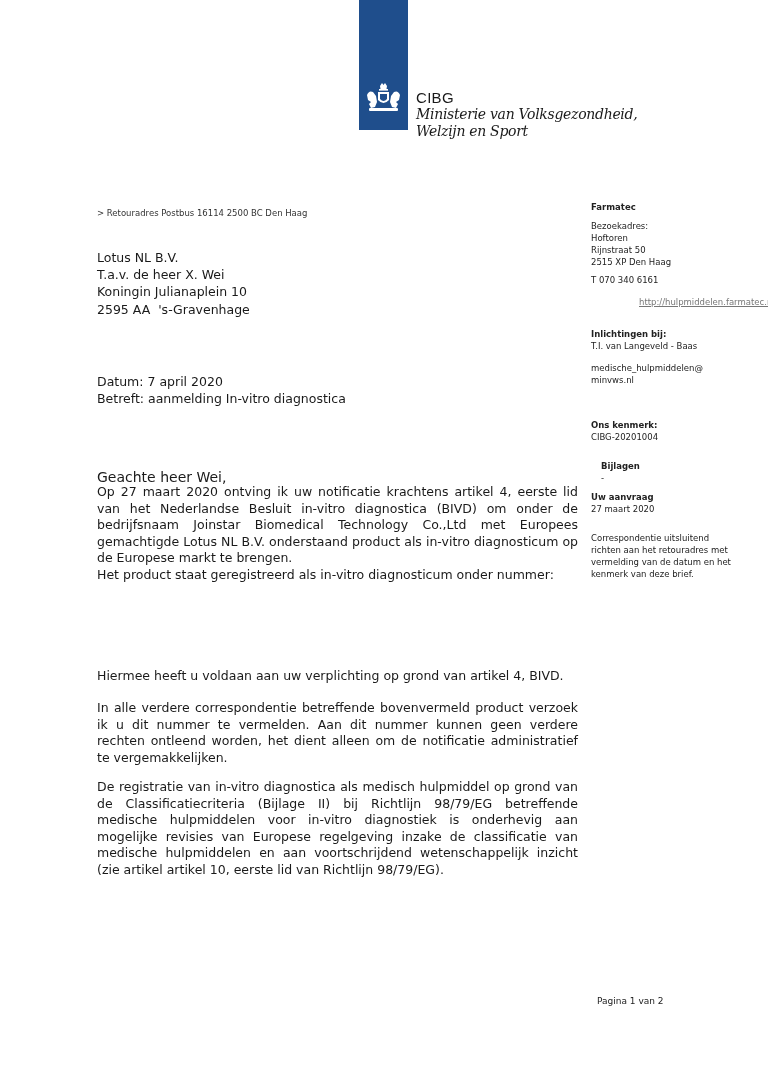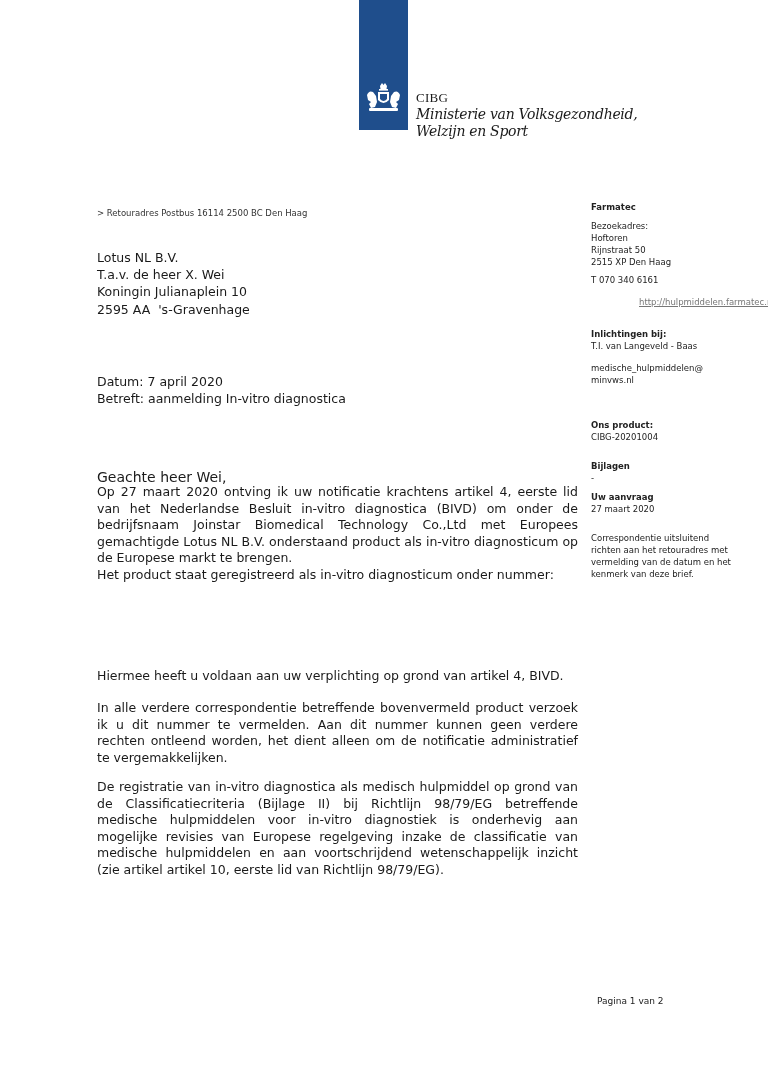--- a/index.html
+++ b/index.html
@@ -4,21 +4,21 @@
 <style>
   html, body { margin: 0; padding: 0; background: #ffffff; }
   body { width: 768px; height: 1086px; position: relative; overflow: hidden;
          font-family: "DejaVu Sans", sans-serif; color: #1a1a1a; }
   .abs { position: absolute; }
 
   
   .logo-bar { left: 359px; top: 0; width: 49px; height: 130px; background: #1f4e8c; }
   .logo-emblem { position: absolute; left: 4px; top: 82px; width: 41px; height: 34px; }
   .logo-text { left: 416px; top: 89px; color: #1a1a1a; }
-  .logo-text .org { font-family: Liberation Serif, serif; font-size: 13px; line-height: 17px; letter-spacing: 0.3px; }
+  .logo-text .org { font-family: Liberation Sans, sans-serif; font-size: 15px; line-height: 17px; letter-spacing: 0.3px; }
   .logo-text .min { font-family: "DejaVu Serif", serif; font-style: italic; font-size: 14px; line-height: 17px; letter-spacing: -0.3px; }
 
   
   .return-addr { left: 97px; top: 208px; font-size: 8.5px; color: #333; }
 
   
   .recipient { left: 97px; top: 249px; font-size: 12.5px; line-height: 17.2px; }
   .recipient div { white-space: pre; }
 
   
@@ -103,24 +103,24 @@
 </div>
 <div class="abs side" style="top:328px;">
   <div class="hd">Inlichtingen bij:</div>
   <div>T.I. van Langeveld - Baas</div>
 </div>
 <div class="abs side" style="top:362px;">
   <div>medische_hulpmiddelen@</div>
   <div>minvws.nl</div>
 </div>
 <div class="abs side" style="top:419px;">
-  <div class="hd">Ons product:</div>
+  <div class="hd">Ons kenmerk:</div>
   <div>CIBG-20201004</div>
 </div>
-<div class="abs side" style="top:460px;">
+<div class="abs side" style="top:460px;margin-left:10px;">
   <div class="hd">Bijlagen</div>
   <div>-</div>
 </div>
 <div class="abs side" style="top:491px;">
   <div class="hd">Uw aanvraag</div>
   <div>27 maart 2020</div>
 </div>
 <div class="abs side it" style="top:532px; width:150px;">Correspondentie uitsluitend richten aan het retouradres met vermelding van de datum en het kenmerk van deze brief.</div>
 
 <div class="abs footer">Pagina 1 van 2</div>

